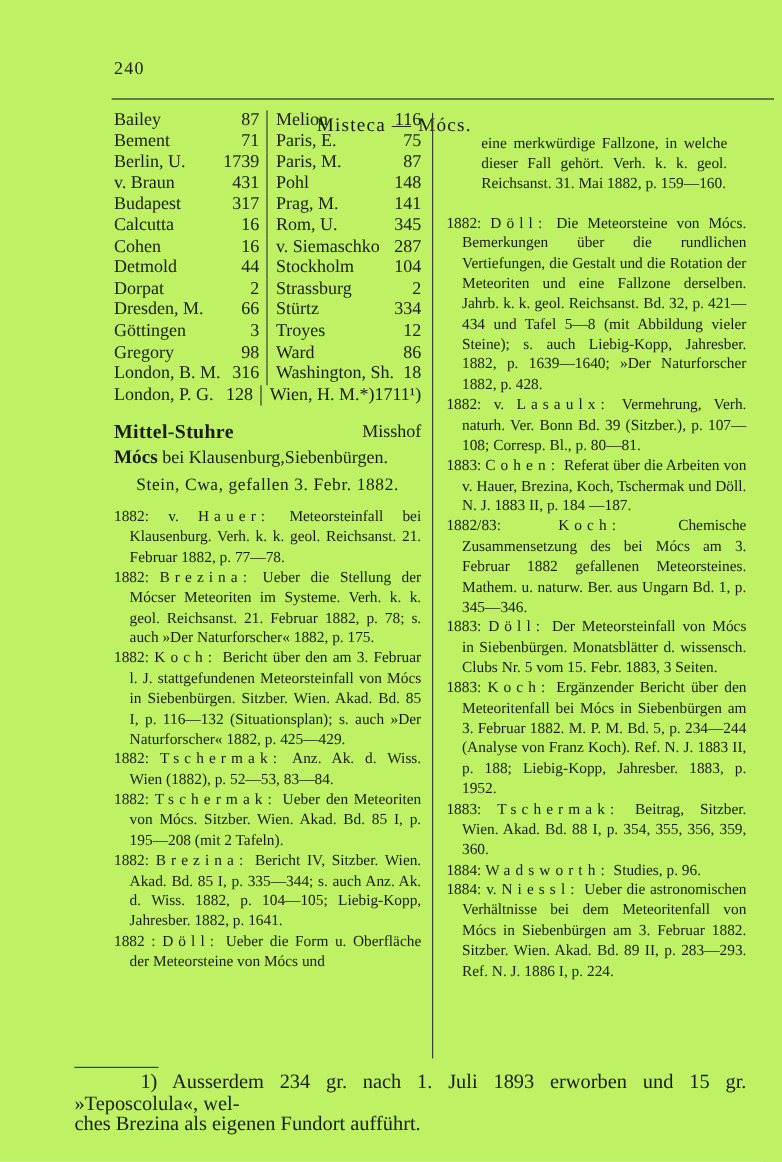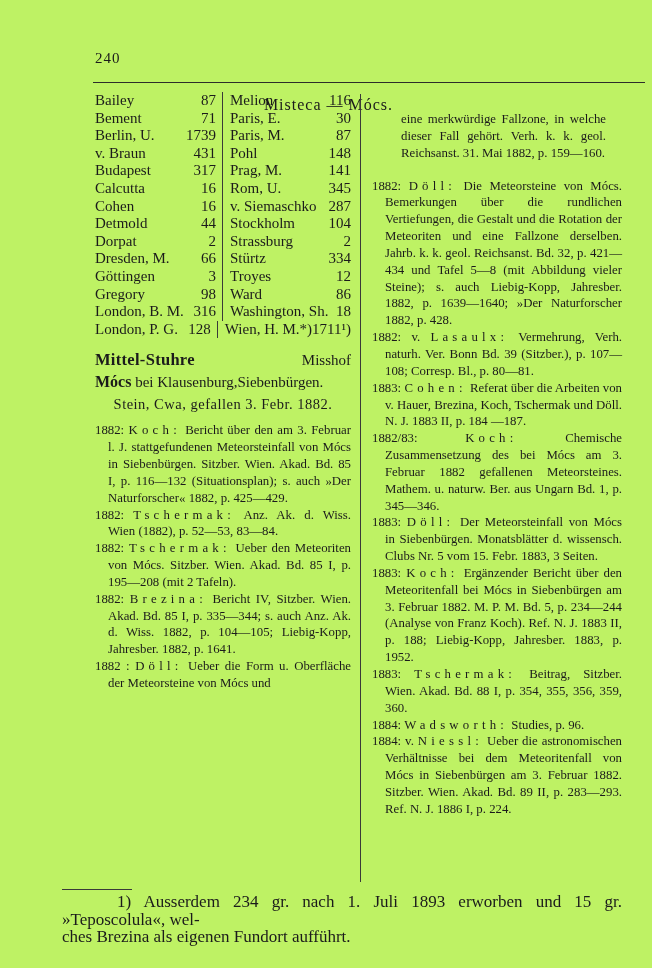--- a/index.html
+++ b/index.html
@@ -90,21 +90,21 @@
             </div>
           </div>
 
           <div class="dist-row">
             <div class="dist-half l">
               <span class="dist-name">Bement</span>
               <span class="dist-value">71</span>
             </div>
             <div class="dist-half r">
               <span class="dist-name">Paris, E.</span>
-              <span class="dist-value">30</span>
+              <span class="dist-value">75</span>
             </div>
           </div>
 
           <div class="dist-row">
             <div class="dist-half l">
               <span class="dist-name">Berlin, U.</span>
               <span class="dist-value">1739</span>
             </div>
             <div class="dist-half r">
               <span class="dist-name">Paris, M.</span>
@@ -241,21 +241,33 @@
         </div>
         <div class="head-line2">
           <b>Mócs</b>
           <span>bei Klausenburg,Siebenbürgen.</span>
         </div>
         <div class="head-line3">Stein, Cwa, gefallen 3. Febr. 1882.</div>
       </div>
 
       <div class="bib">
 
-
+          <p class="entry">
+            <span class="year">1882:</span>
+            <span class="prefix">v.</span>
+            <span class="sperr">Hauer:</span>
+            <span class="body">Meteorsteinfall bei Klausenburg. Verh. k. k. geol. Reichsanst. 21. Februar 1882, p. 77—78.</span>
+          </p>
+
+          <p class="entry">
+            <span class="year">1882:</span>
+            <span class="prefix"></span>
+            <span class="sperr">Brezina:</span>
+            <span class="body">Ueber die Stellung der Mócser Meteoriten im Systeme. Verh. k. k. geol. Reichsanst. 21. Februar 1882, p. 78; s. auch »Der Naturforscher« 1882, p. 175.</span>
+          </p>
 
           <p class="entry">
             <span class="year">1882:</span>
             <span class="prefix"></span>
             <span class="sperr">Koch:</span>
             <span class="body">Bericht über den am 3. Februar l. J. stattgefundenen Meteorsteinfall von Mócs in Siebenbürgen. Sitzber. Wien. Akad. Bd. 85 I, p. 116—132 (Situationsplan); s. auch »Der Naturforscher« 1882, p. 425—429.</span>
           </p>
 
           <p class="entry">
             <span class="year">1882:</span>

